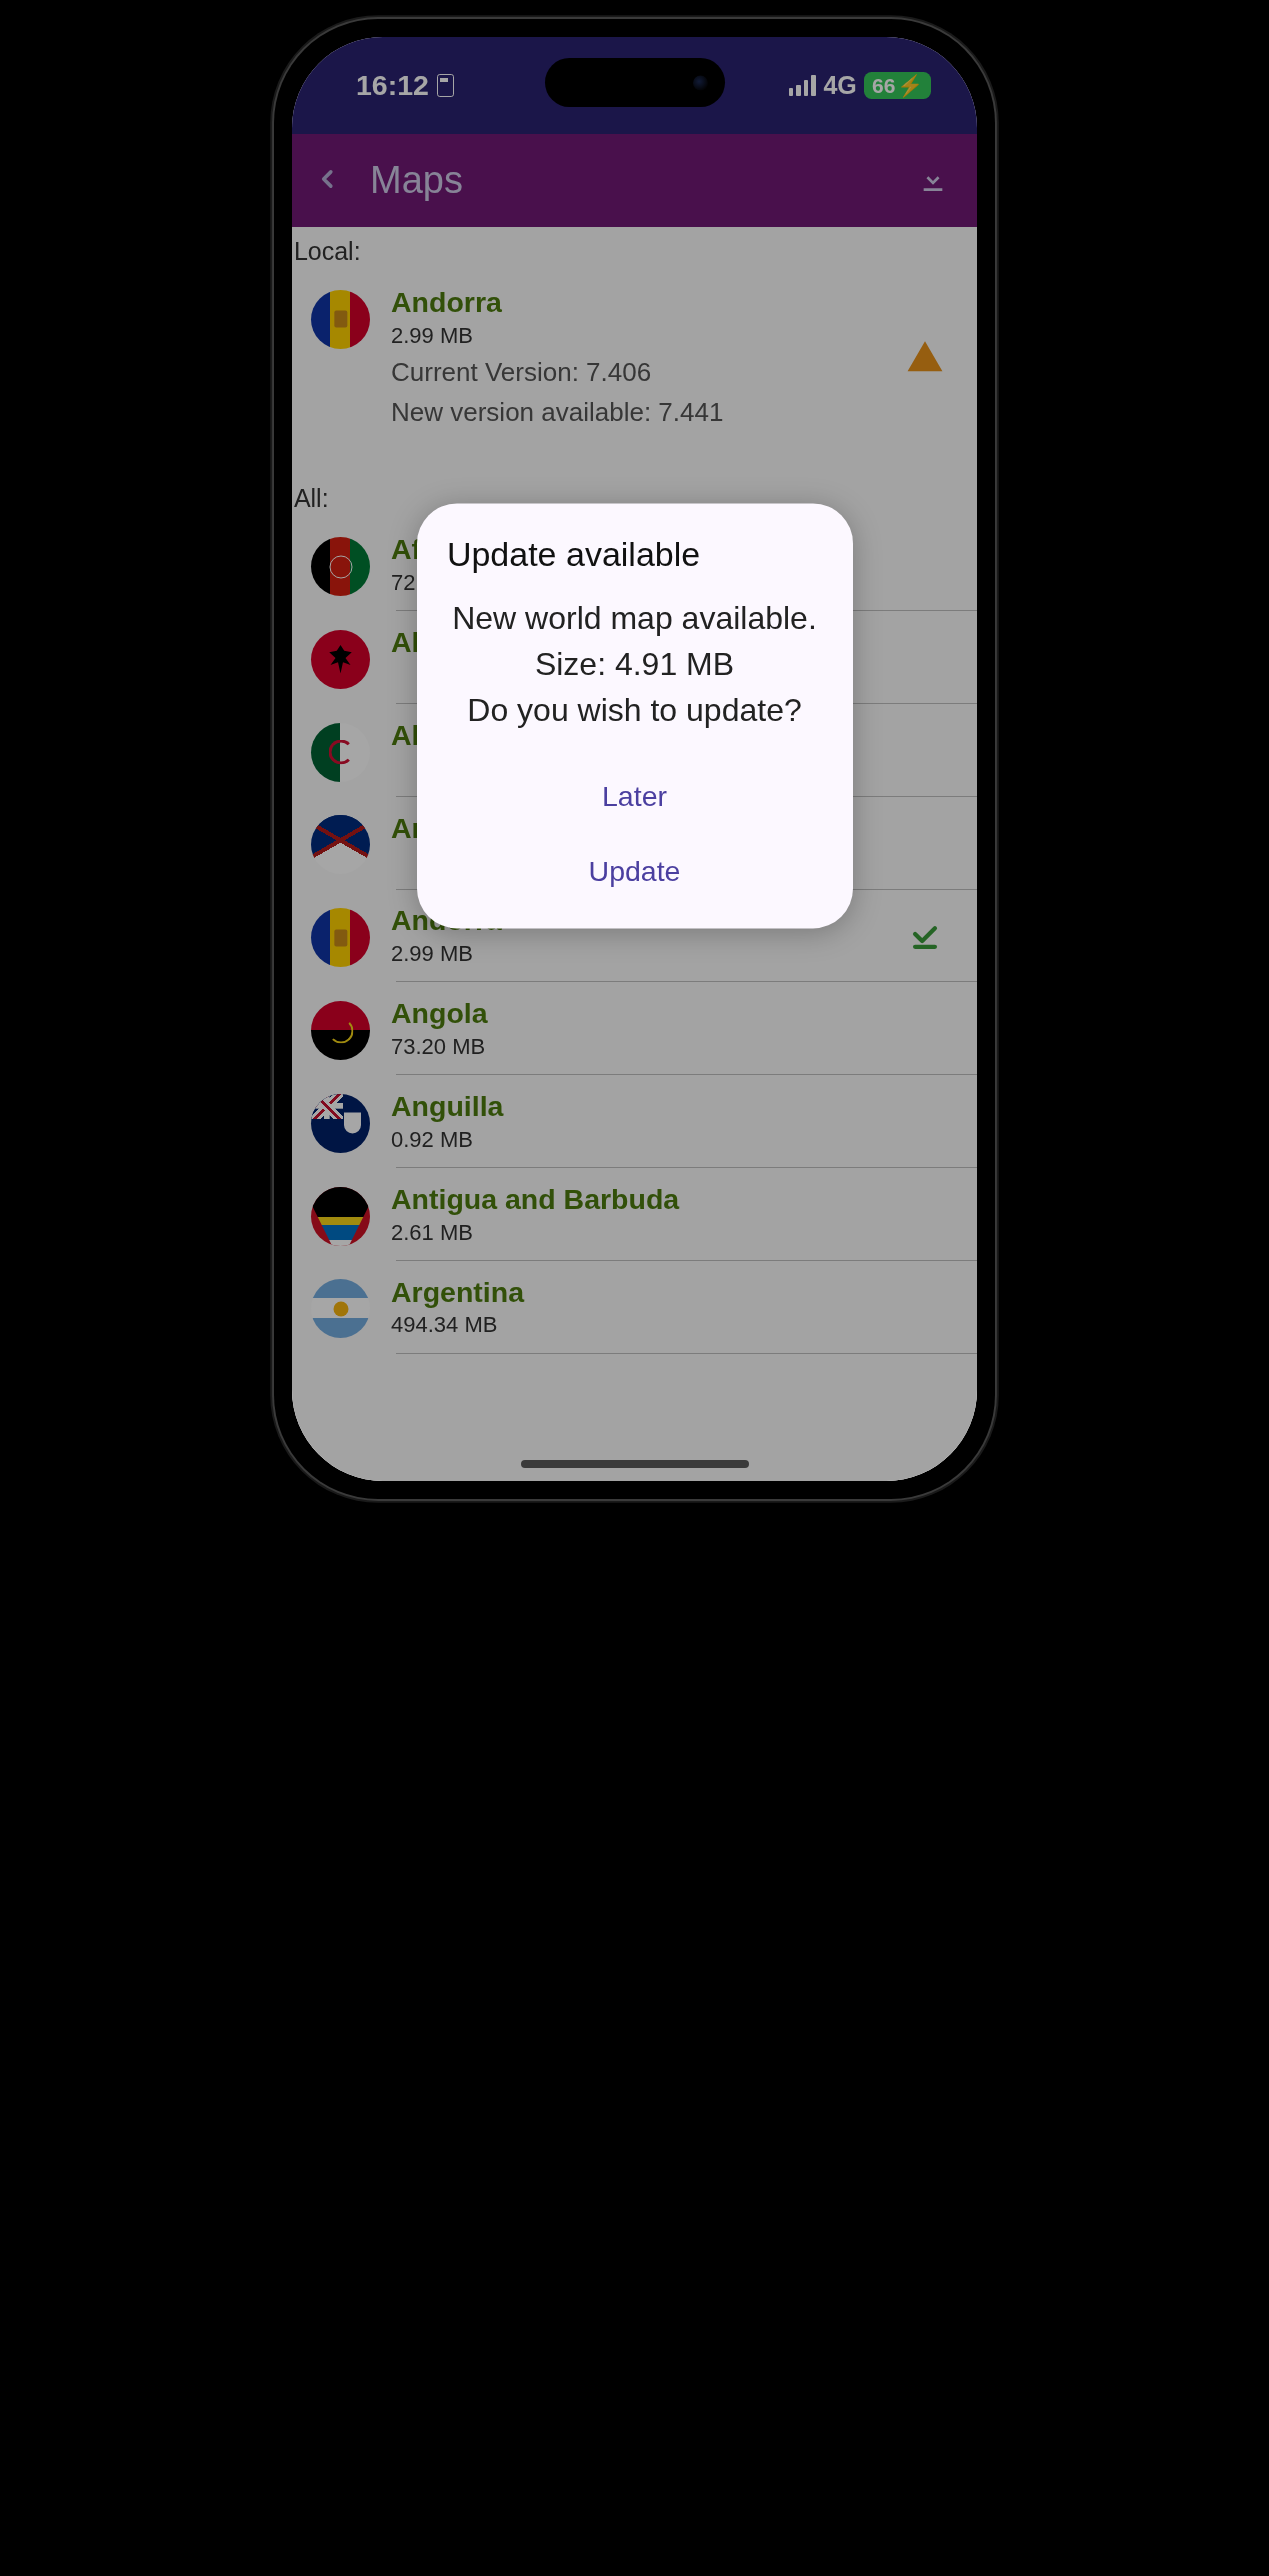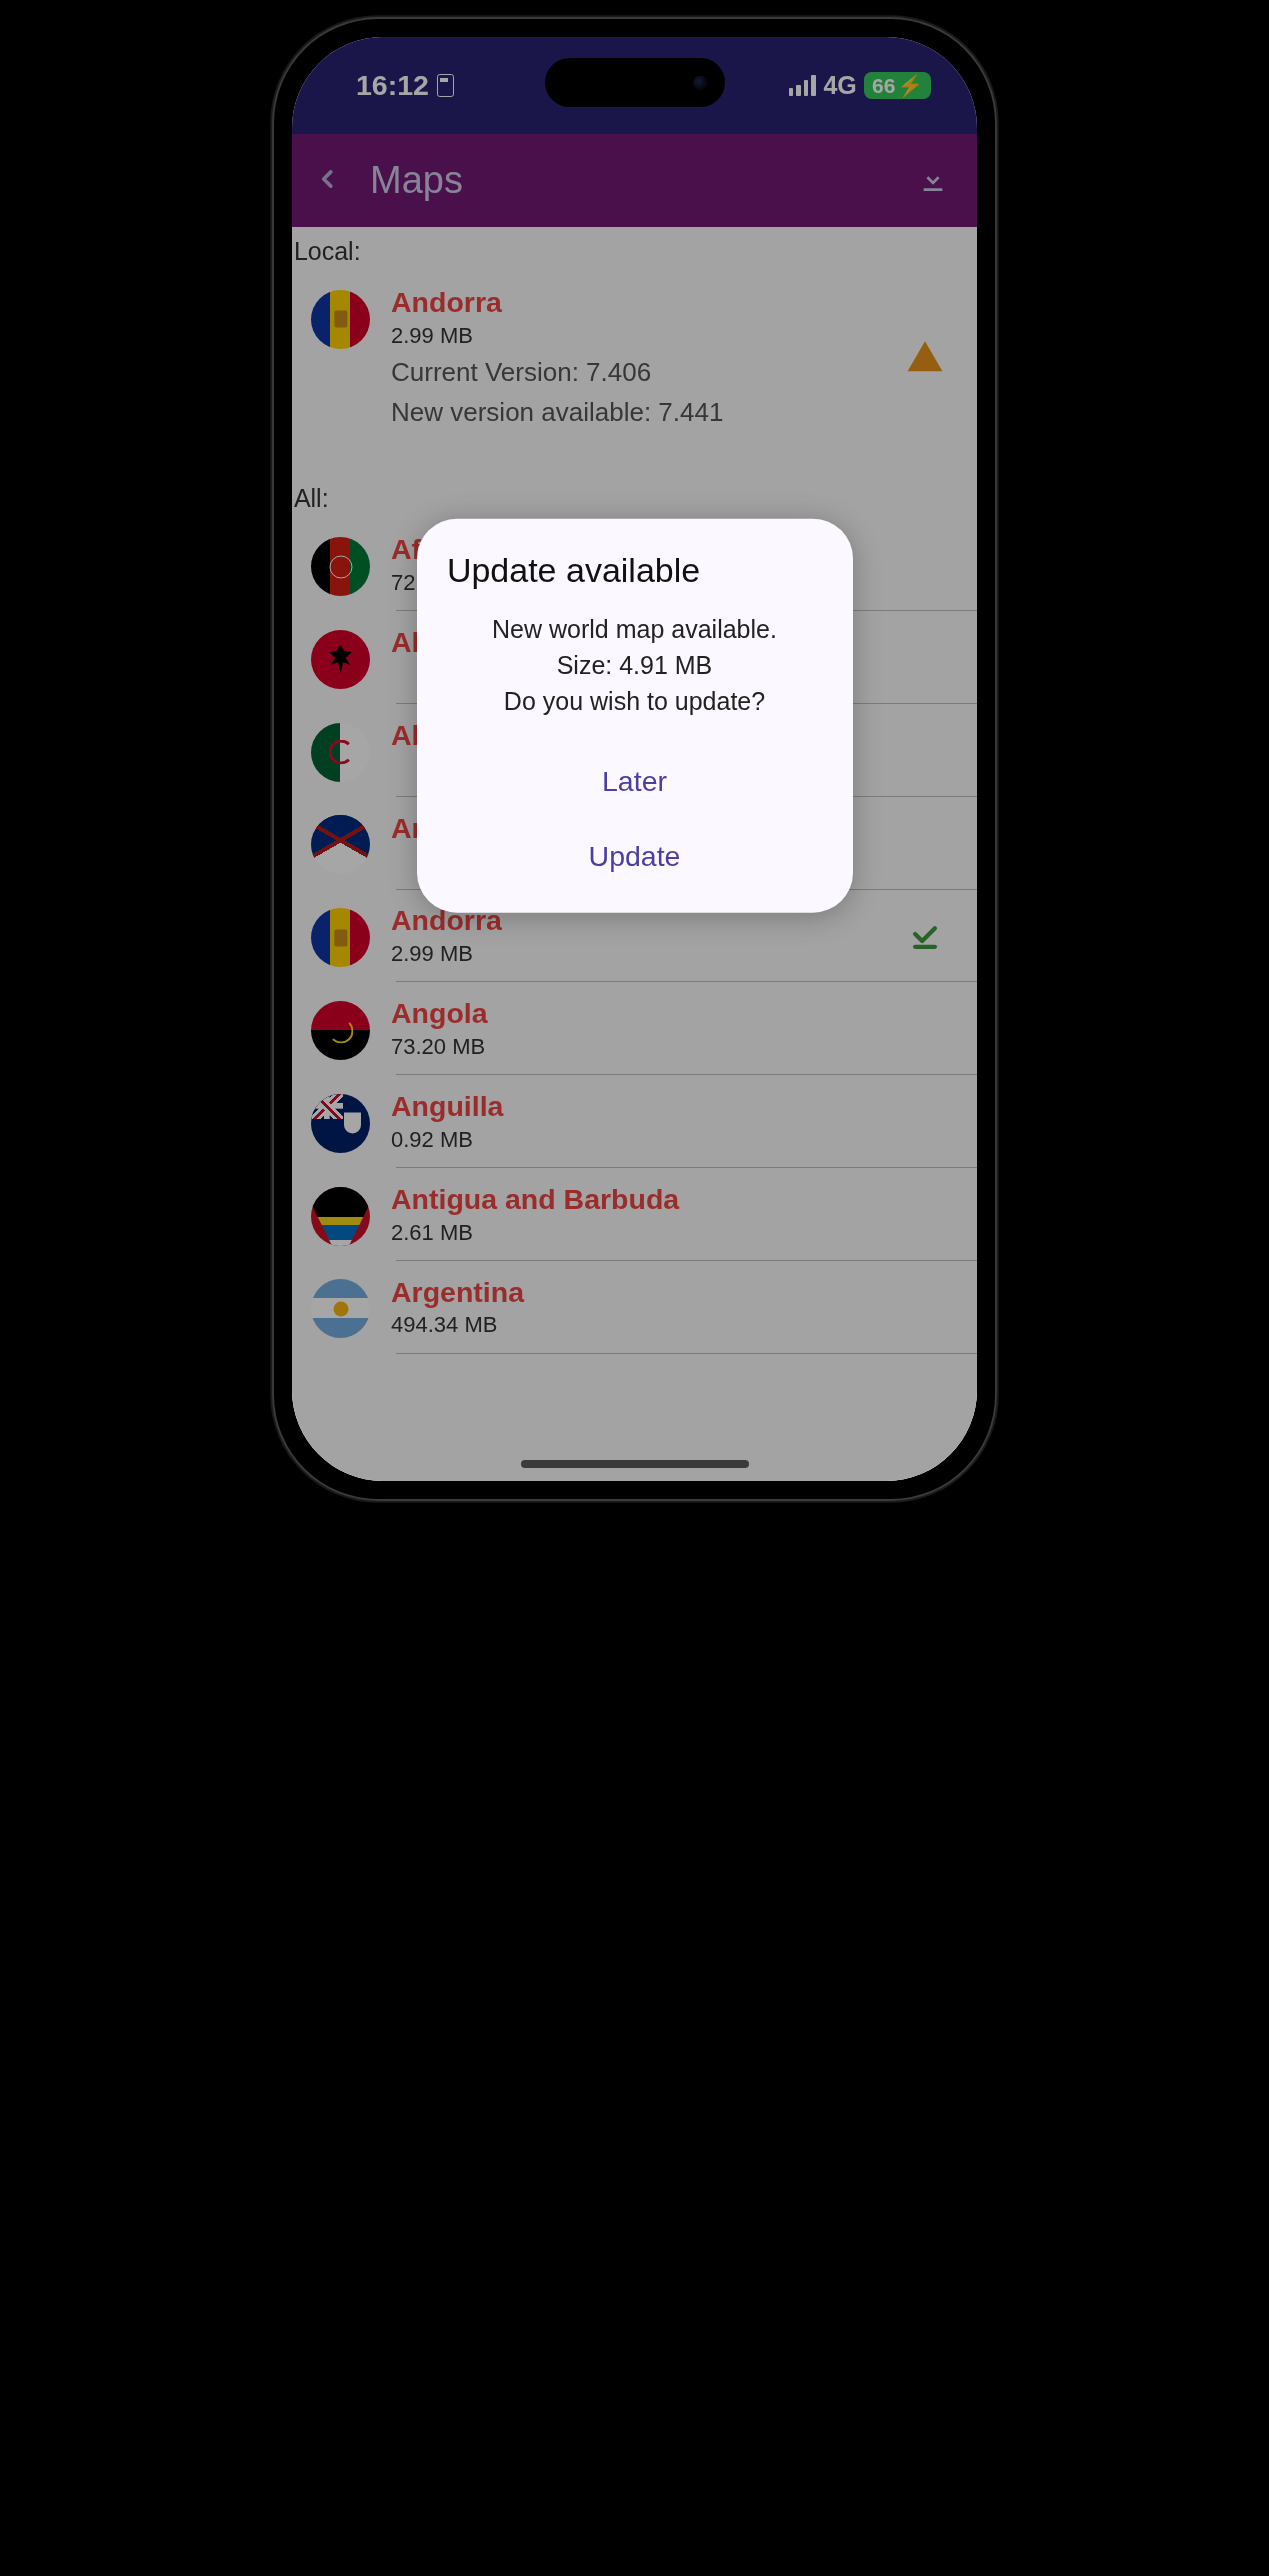--- a/index.html
+++ b/index.html
@@ -121,21 +121,21 @@
     position:absolute;
     left: 104px; right: 0; bottom:0;
     height:0.9px; background:#bfbfbf;
   }
   .flag {
     width: 59px; height:59px; border-radius:50%;
     flex: 0 0 59px;
     margin-top: 3.8px;
   }
   .row-main { flex:1; min-width:0; }
-  .country { font-size:28.5px; font-weight:700; color:#ef4444; }
+  .country { font-size:28.5px; font-weight:700; color:#4d7c0f; }
   .size { font-size:22px; color:#333; margin-top:3.8px; }
   .meta { font-size:26px; color:#555; margin-top:5.7px; line-height:1.35; }
   .row-right { flex:0 0 47px; display:flex; align-items:center; justify-content:center; align-self:center; }
   .warn-tri { color:#e6911a; }
   .check-dl { color:#3a9a3a; }
   
   .scrim {
     position:absolute; inset:0;
     background: rgba(0,0,0,0.35);
     z-index: 60;
@@ -146,21 +146,21 @@
     left:50%; top:47%;
     transform: translate(-50%,-50%);
     width: 436px;
     background: #fcf8ff;
     border-radius: 40px;
     z-index: 70;
     padding: 32px 26.6px 19px;
     box-shadow: 0 3.8px 28.5px rgba(0,0,0,0.25);
   }
   .dialog-title { font-size:34px; font-weight:500; color:#111; margin-bottom: 21px; padding-left:3.8px; }
-  .dialog-body { font-size:25px; color:#222; text-align:center; line-height:1.45; margin-bottom: 25px; }
+  .dialog-body { font-size:32px; color:#222; text-align:center; line-height:1.45; margin-bottom: 25px; }
   .dialog-btn {
     display:block; width:100%;
     text-align:center;
     font-size:28.5px;
     color:#4b3fa0;
     padding: 21px 0;
     background:none; border:none;
     cursor:pointer;
     font-family: inherit;
   }

